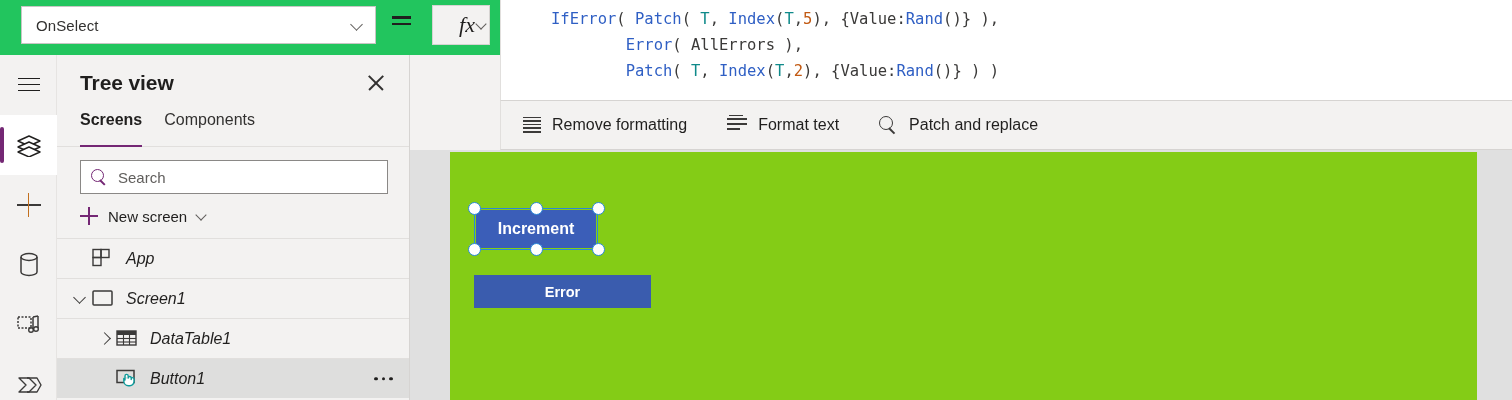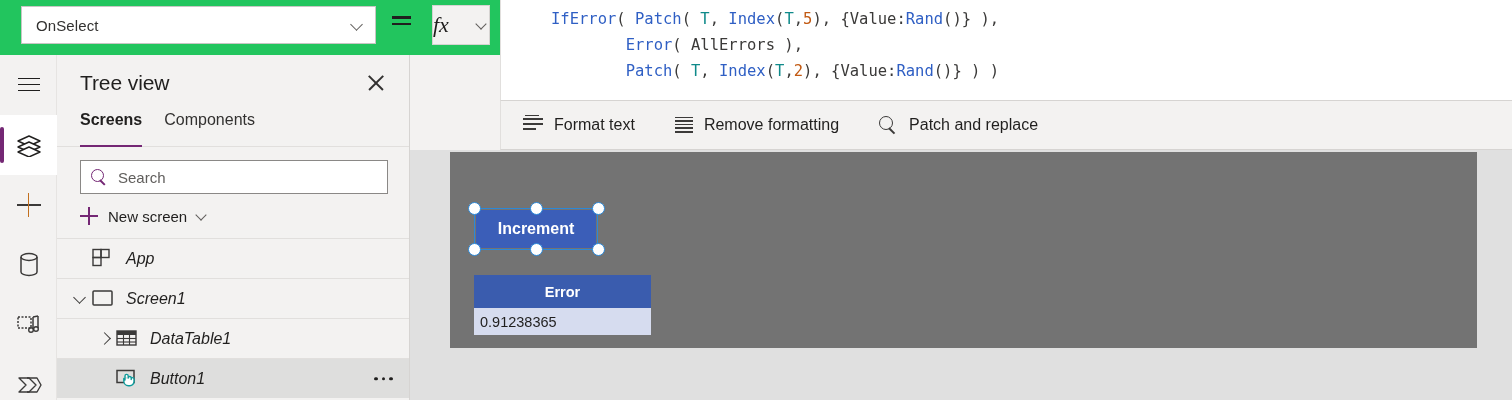--- a/index.html
+++ b/index.html
@@ -61,23 +61,24 @@
     display: block;
     width: 19px; height: 2.6px;
     background: #201f1e;
     margin-bottom: 4px;
   }
   .fx-btn {
     position: absolute; left: 432px; top: 5px;
     width: 58px; height: 40px;
     background: #f3f2f1;
     border: 1px solid #d6d4d2;
-    display: flex; align-items: center; justify-content: space-between;
+    display: flex; align-items: center; justify-content: flex-end;
     gap: 2px;
     cursor: pointer;
+    padding-left: 15px;
   }
   .fx-text {
     font-family: "Liberation Serif", serif;
     font-style: italic;
     font-size: 22px;
     color: #201f1e;
     line-height: 1;
   }
   .fx-btn .chev { width: 12px; height: 12px; }
   .fx-btn .chev::before {
@@ -217,21 +218,21 @@
   }
   .tree-header {
     display: flex; align-items: center;
     height: 56px;
     padding: 0 20px 0 23px;
   }
   .tree-title {
     flex: 1;
     font-size: 21px;
     color: #201f1e;
-    font-weight: 400;
+    font-weight: 700;
     letter-spacing: -.1px;
   }
   .close-x {
     width: 26px; height: 26px;
     position: relative; cursor: pointer;
   }
   .close-x::before, .close-x::after {
     content: ""; position: absolute;
     left: 3px; top: 12px;
     width: 20px; height: 1.6px;
@@ -338,22 +339,22 @@
   
   .canvas-bg {
     position: absolute;
     left: 410px; top: 150px;
     width: 1102px; height: 250px;
     background: #e0e0e0;
   }
   .canvas {
     position: absolute;
     left: 450px; top: 152px;
-    width: 1027px; height: 196px;
-    background: #737373;
+    width: 1027px; height: 248px;
+    background: #84cc16;
   }
   .inc-button {
     position: absolute;
     left: 26px; top: 58px;
     width: 120px; height: 38px;
     background: #3b5eb8;
     color: #ffffff;
     font-size: 16px;
     font-weight: 700;
     display: flex; align-items: center; justify-content: center;
@@ -419,36 +420,36 @@
   </div>
 
   <div class="formula-wrap">
     <div class="formula" id="formula-content"><span class="tok-fn">IfError</span><span class="tok-plain">( </span><span class="tok-fn">Patch</span><span class="tok-plain">( </span><span class="tok-ident">T</span><span class="tok-plain">, </span><span class="tok-fn">Index</span><span class="tok-plain">(</span><span class="tok-ident">T</span><span class="tok-plain">,</span><span class="tok-num">5</span><span class="tok-plain">), {Value:</span><span class="tok-fn">Rand</span><span class="tok-plain">()} ),</span>
 <span class="tok-plain">        </span><span class="tok-fn">Error</span><span class="tok-plain">( AllErrors ),</span>
 <span class="tok-plain">        </span><span class="tok-fn">Patch</span><span class="tok-plain">( </span><span class="tok-ident">T</span><span class="tok-plain">, </span><span class="tok-fn">Index</span><span class="tok-plain">(</span><span class="tok-ident">T</span><span class="tok-plain">,</span><span class="tok-num">2</span><span class="tok-plain">), {Value:</span><span class="tok-fn">Rand</span><span class="tok-plain">()} ) )</span></div>
   </div>
 
   <div class="f-toolbar">
     <div class="f-tool">
+      <span class="icon-remove-fmt">
+          <i></i>
+          <i></i>
+          <i></i>
+          <i></i>
+          <i></i>
+        </span>
+      <span>Remove formatting</span>
+    </div>
+    <div class="f-tool">
       <span class="icon-fmt-text">
           <i></i>
           <i></i>
           <i></i>
         </span>
       <span>Format text</span>
-    </div>
-    <div class="f-tool">
-      <span class="icon-remove-fmt">
-          <i></i>
-          <i></i>
-          <i></i>
-          <i></i>
-          <i></i>
-        </span>
-      <span>Remove formatting</span>
     </div>
     <div class="f-tool">
       <span class="icon-search-glass"></span>
       <span>Patch and replace</span>
     </div>
   </div>
 
   <div class="rail">
     <div class="rail-item">
       <span class="icon-hamburger">
@@ -581,18 +582,17 @@
       <span class="handle" style="left:-7px;  top:-7px;"></span>
       <span class="handle" style="left:55px;  top:-7px;"></span>
       <span class="handle" style="left:117px; top:-7px;"></span>
       <span class="handle" style="left:-7px;  top:34px;"></span>
       <span class="handle" style="left:55px;  top:34px;"></span>
       <span class="handle" style="left:117px; top:34px;"></span>
     </div>
 
     <div class="dt">
       <div class="dt-head">Error</div>
-      <div class="dt-row sel">0.91238365</div>
     </div>
 
   </div>
 
 </div>
 
 </body></html>

